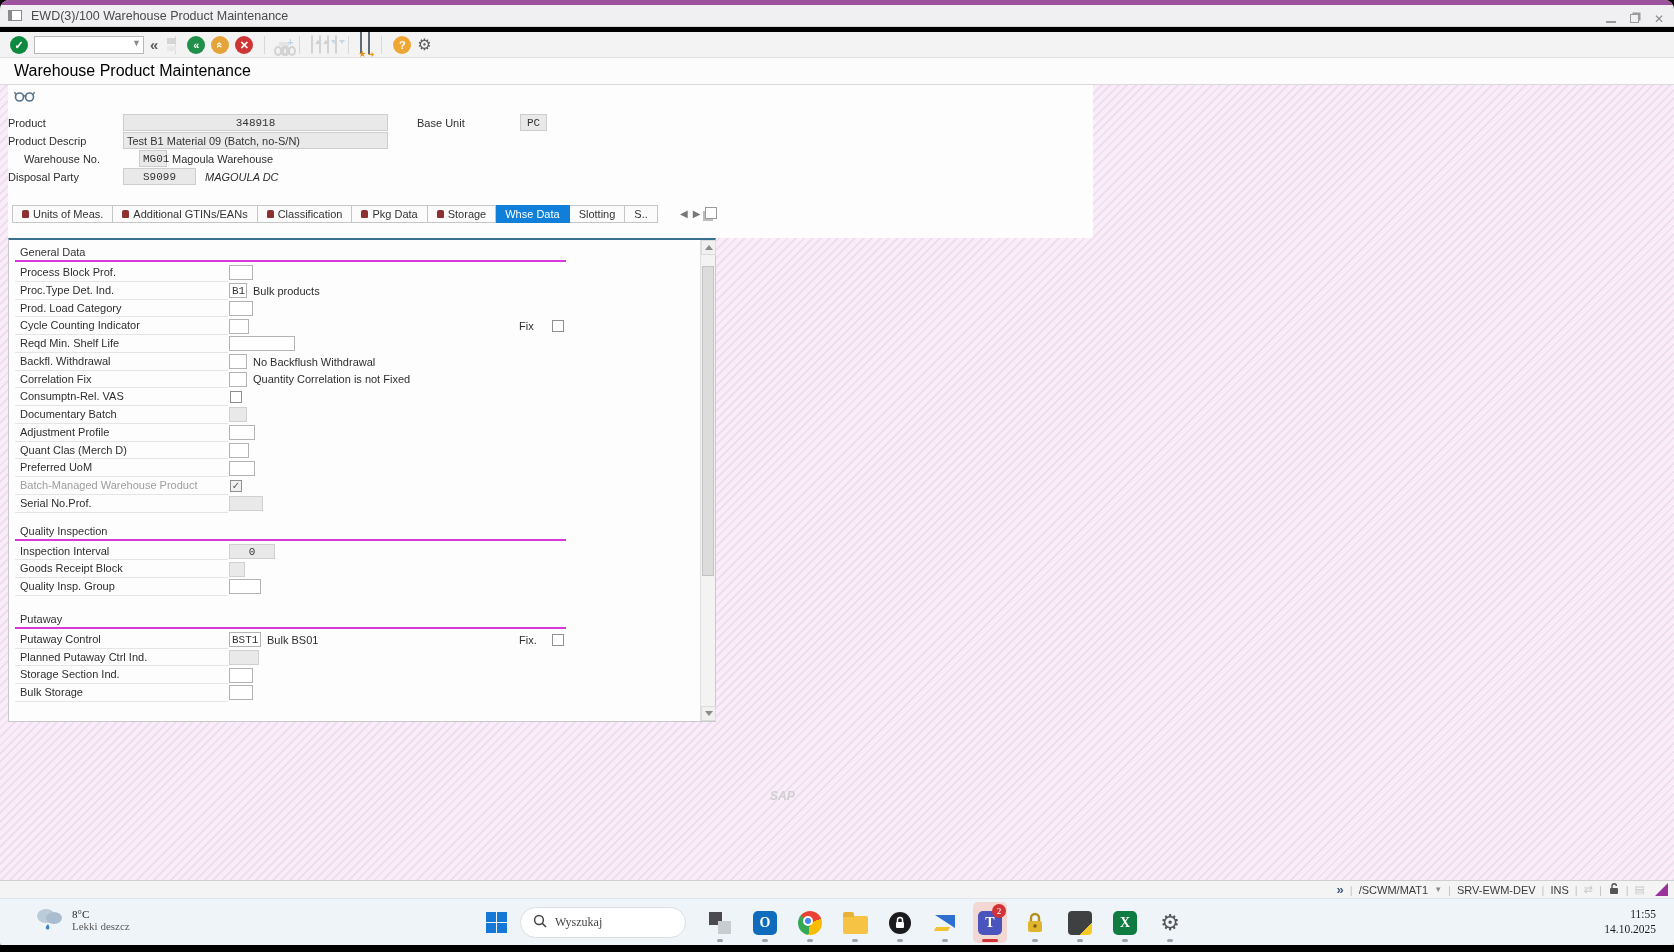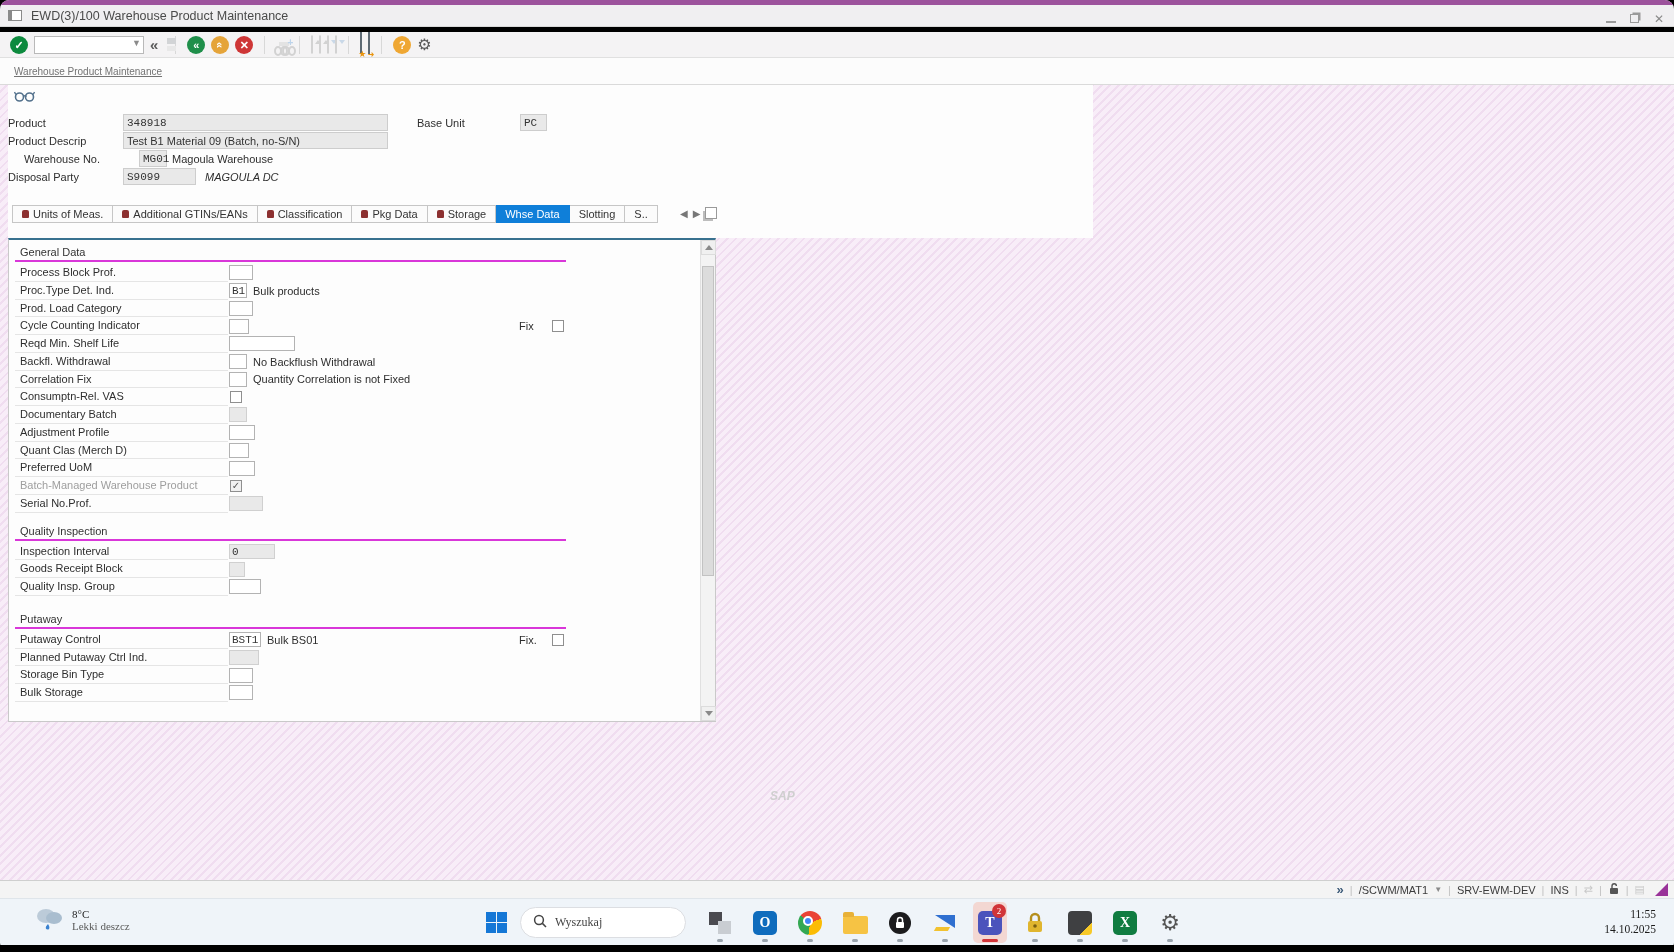--- a/index.html
+++ b/index.html
@@ -47,32 +47,32 @@
   .winbtn { width:16px; height:13px; border:1px solid #5e6a74; border-top:4px solid #5e6a74; background:#fff; position:relative; }
   .winbtn::after { position:absolute; right:-5px; bottom:-6px; font-size:9px; color:#e8940f; }
   .winbtn.star::after { content:"★"; }
   .winbtn.arrow::after { content:"➜"; font-size:8px; }
   .c-help { background:#efa733; }
   .gearg { font-size:16px; color:#5c5c5c; line-height:1; }
 
   
   .headerband { position:absolute; left:0; top:58px; width:1674px; height:27px; background:#fcfcfc;
     border-bottom:1px solid #dadada; display:flex; align-items:center; padding-left:14px; }
-  .headerband .h1 { font-size:10px; color:#737373;text-decoration:underline; }
+  .headerband .h1 { font-size:16px; color:#000000; }
 
   
   .client { position:absolute; left:0; top:85px; width:1674px; height:795px;
     background:repeating-linear-gradient(135deg,#f8edf8 0 4px,#f0ddf0 4px 6px); }
   .headerpanel { position:absolute; left:8px; top:0; width:1085px; height:153px; background:#fdfdfd; }
   .glasses { position:absolute; left:6px; top:4px; }
   .hrow { position:absolute; left:0; height:17px; display:flex; align-items:center; }
   .hlabel { font-size:11px; color:#2e2e2e; }
   .hval { display:inline-block; height:17px; line-height:16px; background:#e9e9e9; border:1px solid #cdcdcd;
     font-size:11px; color:#333; padding:0 3px; }
-  .mono { font-family:"Liberation Mono","DejaVu Sans Mono",monospace; }
+  .mono { font-family:"Liberation Mono","DejaVu Sans Mono",monospace;text-align:center; }
   .hdesc { font-size:11px; color:#2e2e2e; margin-left:5px; }
 
   
   .tabstrip { position:absolute; left:12px; top:119px; height:19px; display:flex; align-items:flex-end; }
   .tab { height:18px; display:flex; align-items:center; gap:4px; padding:0 9px; font-size:11px; color:#333;
     background:#fbfbfb; border:1px solid #c6c6c6; border-left:none; cursor:default; white-space:nowrap; }
   .tab:first-child { border-left:1px solid #c6c6c6; }
   .tab.active { background:#0f7fd9; color:#fff; border-color:#0f7fd9; }
   .tabicon { width:7px; height:8px; background:#8c3030; border-radius:2px 2px 1px 1px; }
   .tabnav { height:18px; display:flex; align-items:center; gap:5px; margin-left:8px; color:#777; font-size:10px; }
@@ -378,21 +378,21 @@
               <span class="fld mono" style="width: 32px;">BST1</span>
               <span class="fdesc">Bulk BS01</span>
               <span class="fixlabel">Fix.</span>
               <span class="cb fixcb"></span>
             </div>
             <div class="frow">
               <div class="flabel">Planned Putaway Ctrl Ind.</div>
               <span class="fld gray" style="width: 30px;"></span>
             </div>
             <div class="frow">
-              <div class="flabel">Storage Bin Type</div>
+              <div class="flabel">Storage Section Ind.</div>
               <span class="fld" style="width: 24px;"></span>
             </div>
             <div class="frow">
               <div class="flabel">Bulk Storage</div>
               <span class="fld" style="width: 24px;"></span>
             </div>
           </div>
         </div>
       <div class="vsb">
         <div class="arr up">

